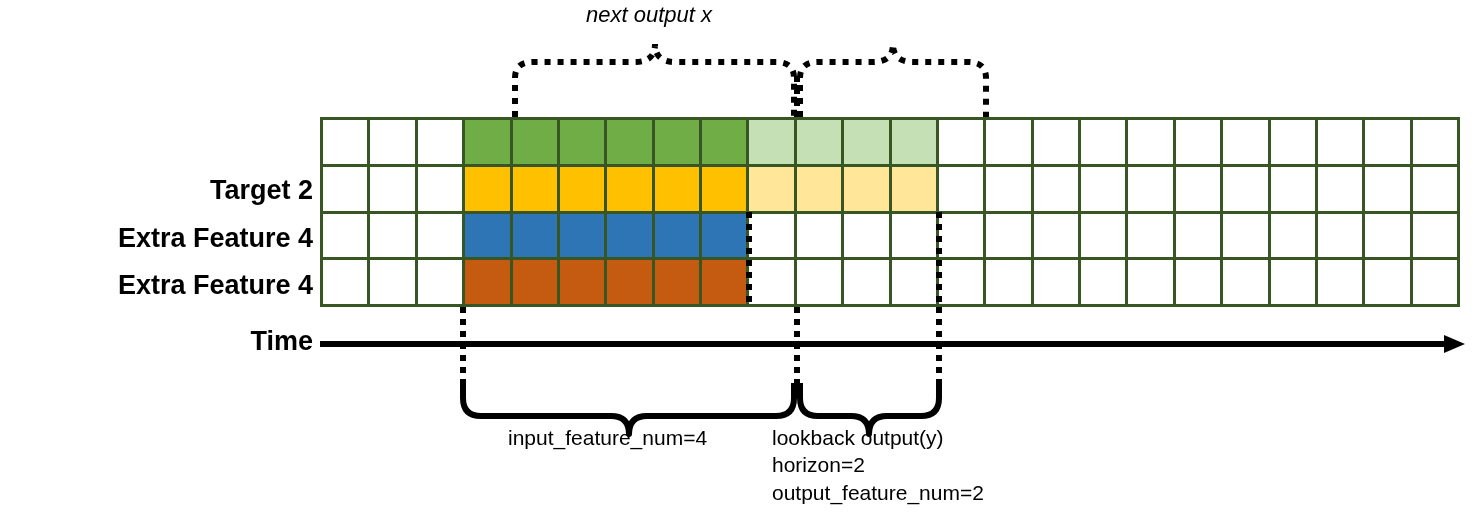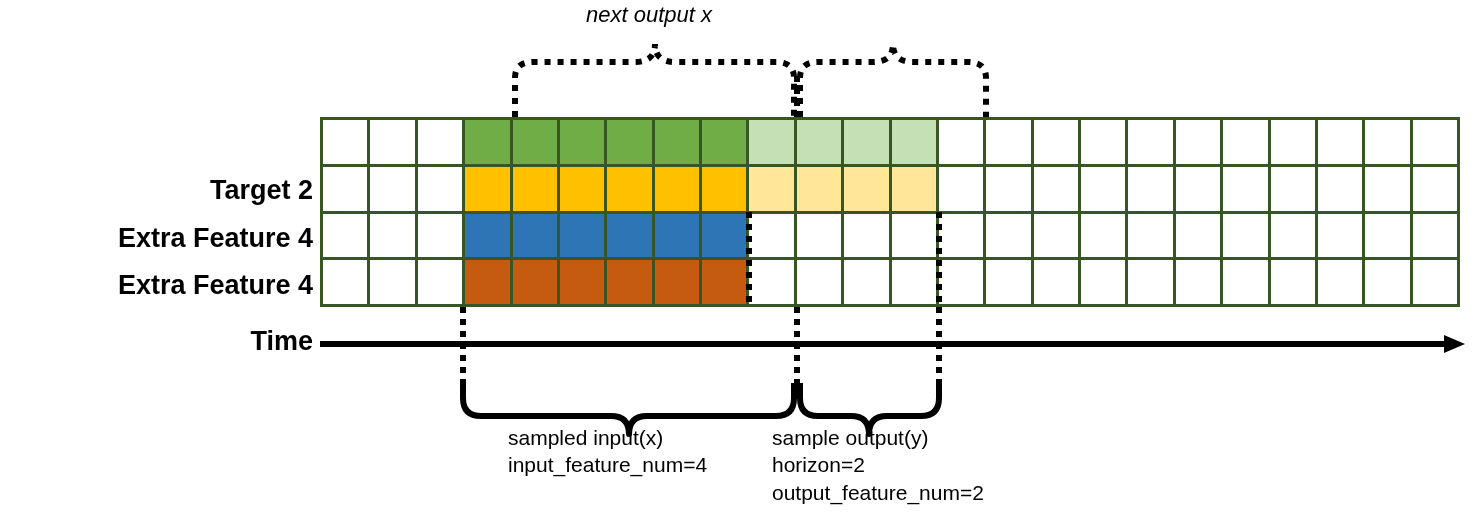--- a/index.html
+++ b/index.html
@@ -288,22 +288,21 @@
              Q 794,416 794,398 L 794,383" fill="none" stroke="#000000" stroke-width="6" stroke-linecap="butt" stroke-linejoin="round"></path>
 
     <path d="M 800,383 L 800,398 Q 800,416 818,416 L 851,416
              Q 869,416 869,434 Q 869,416 887,416 L 921,416
              Q 939,416 939,398 L 939,383" fill="none" stroke="#000000" stroke-width="6" stroke-linecap="butt" stroke-linejoin="round"></path>
   </svg>
 
   <div class="top-caption" style="left:586px; top:2px;">next output x</div>
 
   <div class="bottom-note" style="left:508px; top:424px;">
-    <div>sampled input(x)</div>
     <div>input_feature_num=4</div>
   </div>
   <div class="bottom-note" style="left:772px; top:424px;">
-    <div>sample output(y)</div>
+    <div>lookback output(y)</div>
     <div>horizon=2</div>
     <div>output_feature_num=2</div>
   </div>
 
 </div>
 
 </body></html>

